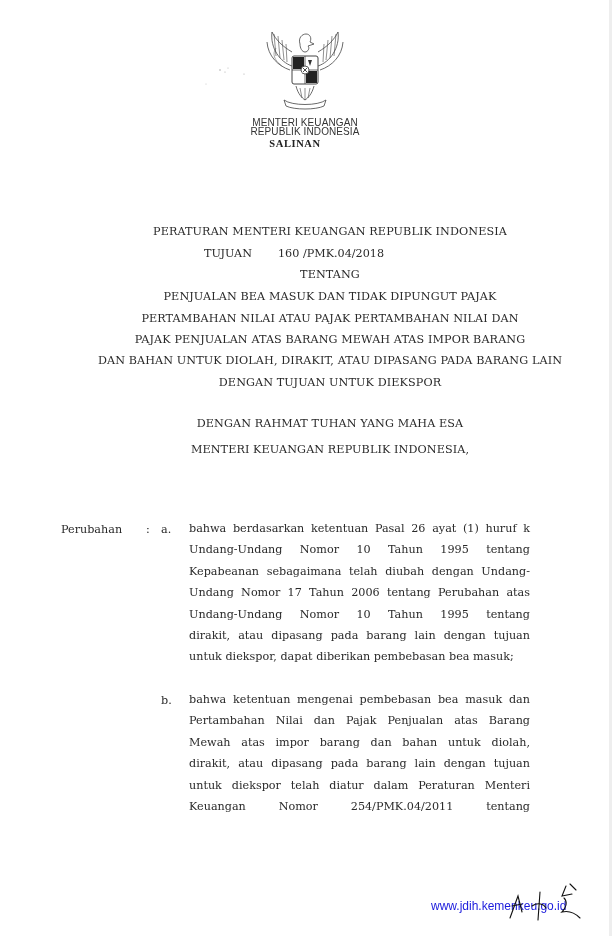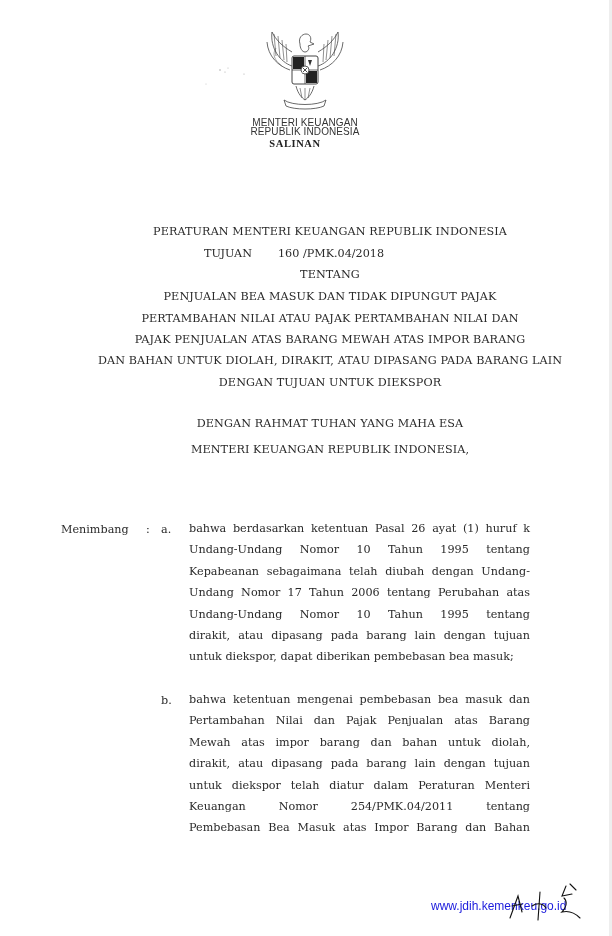--- a/index.html
+++ b/index.html
@@ -108,21 +108,21 @@
 <div class="center-line" style="top:268px;">TENTANG</div>
 <div class="center-line" style="top:290px;">PENJUALAN BEA MASUK DAN TIDAK DIPUNGUT PAJAK</div>
 <div class="center-line" style="top:312px;">PERTAMBAHAN NILAI ATAU PAJAK PERTAMBAHAN NILAI DAN</div>
 <div class="center-line" style="top:333px;">PAJAK PENJUALAN ATAS BARANG MEWAH ATAS IMPOR BARANG</div>
 <div class="center-line" style="top:354px;">DAN BAHAN UNTUK DIOLAH, DIRAKIT, ATAU DIPASANG PADA BARANG LAIN</div>
 <div class="center-line" style="top:376px;">DENGAN TUJUAN UNTUK DIEKSPOR</div>
 
 <div class="center-line" style="top:417px;">DENGAN RAHMAT TUHAN YANG MAHA ESA</div>
 <div class="center-line" style="top:443px;text-align:center;">MENTERI KEUANGAN REPUBLIK INDONESIA,</div>
 
-<div class="label-menimbang">Menimbang</div>
+<div class="label-menimbang">Perubahan</div>
 <div class="colon">:</div>
 
 <div class="item-letter" style="top:523px;">a.</div>
 <div class="para" style="top:518px;">
   <span class="ln">bahwa berdasarkan ketentuan Pasal 26 ayat (1) huruf k</span>
   <span class="ln">Undang-Undang Nomor 10 Tahun 1995 tentang</span>
   <span class="ln">Kepabeanan sebagaimana telah diubah dengan Undang-</span>
   <span class="ln">Undang Nomor 17 Tahun 2006 tentang Perubahan atas</span>
   <span class="ln">Undang-Undang Nomor 10 Tahun 1995 tentang</span>
   <span class="ln">dirakit, atau dipasang pada barang lain dengan tujuan</span>
@@ -130,21 +130,20 @@
 </div>
 
 <div class="item-letter" style="top:694px;">b.</div>
 <div class="para" style="top:689px;">
   <span class="ln">bahwa ketentuan mengenai pembebasan bea masuk dan</span>
   <span class="ln">Pertambahan Nilai dan Pajak Penjualan atas Barang</span>
   <span class="ln">Mewah atas impor barang dan bahan untuk diolah,</span>
   <span class="ln">dirakit, atau dipasang pada barang lain dengan tujuan</span>
   <span class="ln">untuk diekspor telah diatur dalam Peraturan Menteri</span>
   <span class="ln">Keuangan Nomor 254/PMK.04/2011 tentang</span>
-  <span class="ln">Pembebasan Bea Masuk atas Impor Barang dan Bahan</span>
 </div>
 
 <a class="footer-link">www.jdih.kemenkeu.go.id</a>
 <svg class="signature" viewBox="0 0 90 40">
   <g fill="none" stroke="#111" stroke-width="1.1" stroke-linecap="round">
     <path d="M10 36 L18 14 L22 30"></path>
     <path d="M12 24 L22 22"></path>
     <path d="M40 10 L38 38"></path>
     <path d="M32 24 C38 20, 44 22, 46 26"></path>
     <path d="M66 4 L62 14 L72 12"></path>

